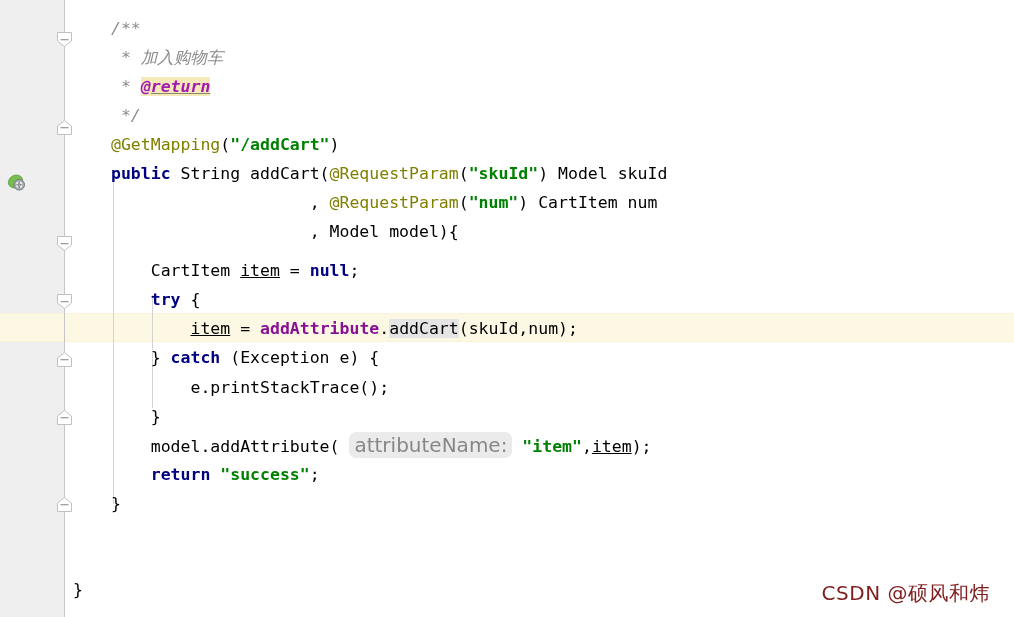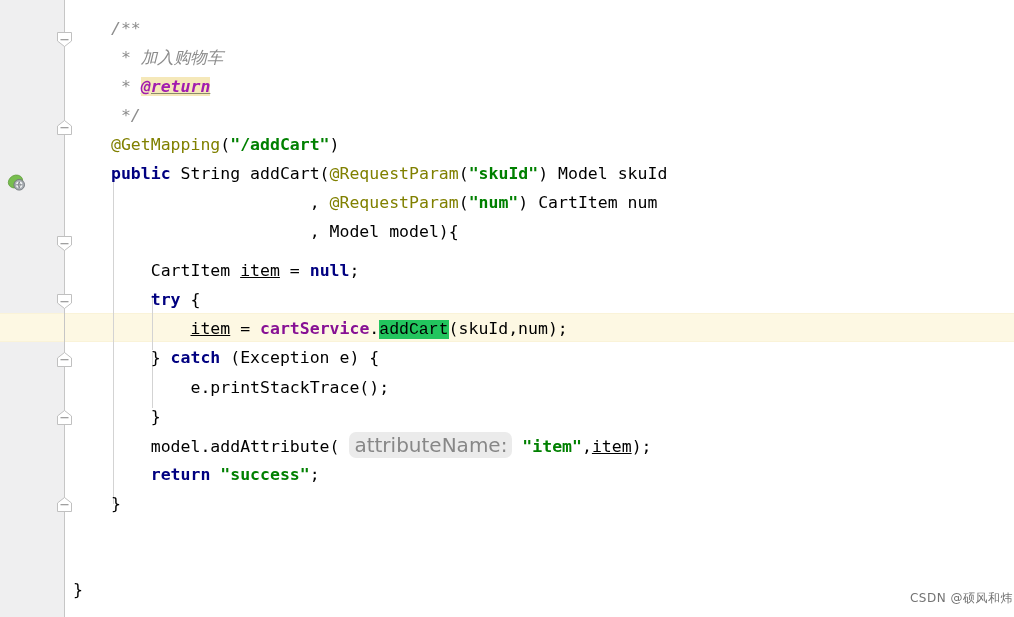--- a/index.html
+++ b/index.html
@@ -109,40 +109,40 @@
   .tok-kw       { color: #000080; font-weight: bold; }
   .tok-str      { color: #008000; font-weight: bold; }
   .tok-annot    { color: #808000; margin-top: 44px; }
   .tok-plain    { color: #000000; }
   .tok-field    { color: #871094; font-weight: bold; }
   .tok-local    { color: #000000; text-decoration: underline; text-decoration-color:#000000; }
   .tok-comment  { color: #8c8c8c; font-style: italic; }
   .tok-doctag   { color: #a21caf; font-style: italic; font-weight: bold;
                   background: #f5e8b9; text-decoration: underline;
                   text-decoration-color:#8a8a6a; }
-  .tok-sel      { background: #22c55e; font-family: Liberation Mono, monospace; }
+  .tok-sel      { background: #e5e5e5; }
 
   
   .inlay-hint {
     font-family: "DejaVu Sans", "Liberation Sans", sans-serif;
     font-size: 20px;
     color: #878787;
     background: #ebebeb;
     border-radius: 7px;
     padding: 1px 5px 1px 5px;
   }
 
   
   #watermark {
     position: absolute;
-    right: 1px;
+    right: 24px;
     bottom: 10px;
     font-family: "DejaVu Sans", "Liberation Sans", sans-serif;
-    font-size: 12px;
-    color: #737373;
+    font-size: 20px;
+    color: #7f1d1d;
     letter-spacing: 0.5px;
     z-index: 10;
     user-select: none;
   }
 </style>
 </head>
 <body>
 
 <div id="editor-window">
 
@@ -219,21 +219,21 @@
         <div class="code-line" style="top: 14px; left: 46px;"><span class="tok-comment">/**</span></div>
         <div class="code-line" style="top: 43px; left: 46px;"><span class="tok-comment"> * 加入购物车</span></div>
         <div class="code-line" style="top: 72px; left: 46px;"><span class="tok-comment"> * </span><span class="tok-doctag">@return</span></div>
         <div class="code-line" style="top: 101px; left: 46px;"><span class="tok-comment"> */</span></div>
         <div class="code-line" style="top: 130px; left: 46px;"><span class="tok-annot">@GetMapping</span><span class="tok-plain">(</span><span class="tok-str">"/addCart"</span><span class="tok-plain">)</span></div>
         <div class="code-line" style="top: 159px; left: 46px;"><span class="tok-kw">public</span><span class="tok-plain"> String addCart(</span><span class="tok-annot">@RequestParam</span><span class="tok-plain">(</span><span class="tok-str">"skuId"</span><span class="tok-plain">) Model skuId</span></div>
         <div class="code-line" style="top: 188px; left: 46px;"><span class="tok-plain">                    , </span><span class="tok-annot">@RequestParam</span><span class="tok-plain">(</span><span class="tok-str">"num"</span><span class="tok-plain">) CartItem num</span></div>
         <div class="code-line" style="top: 217px; left: 46px;"><span class="tok-plain">                    , Model model){</span></div>
         <div class="code-line" style="top: 256px; left: 46px;"><span class="tok-plain">    CartItem </span><span class="tok-local">item</span><span class="tok-plain"> = </span><span class="tok-kw">null</span><span class="tok-plain">;</span></div>
         <div class="code-line" style="top: 285px; left: 46px;"><span class="tok-plain">    </span><span class="tok-kw">try</span><span class="tok-plain"> {</span></div>
-        <div class="code-line" style="top: 314px; left: 46px;"><span class="tok-plain">        </span><span class="tok-local">item</span><span class="tok-plain"> = </span><span class="tok-field">cartService</span><span class="tok-plain">.</span><span class="tok-sel">addCart</span><span class="tok-plain">(skuId,num);</span></div>
+        <div class="code-line" style="top: 314px; left: 46px;"><span class="tok-plain">        </span><span class="tok-local">item</span><span class="tok-plain"> = </span><span class="tok-field">addAttribute</span><span class="tok-plain">.</span><span class="tok-sel">addCart</span><span class="tok-plain">(skuId,num);</span></div>
         <div class="code-line" style="top: 343px; left: 46px;"><span class="tok-plain">    } </span><span class="tok-kw">catch</span><span class="tok-plain"> (Exception e) {</span></div>
         <div class="code-line" style="top: 373px; left: 46px;"><span class="tok-plain">        e.printStackTrace();</span></div>
         <div class="code-line" style="top: 402px; left: 46px;"><span class="tok-plain">    }</span></div>
         <div class="code-line" style="top: 431px; left: 46px;"><span class="tok-plain">    model.addAttribute( </span><span class="inlay-hint">attributeName:</span><span class="tok-plain"> </span><span class="tok-str">"item"</span><span class="tok-plain">,</span><span class="tok-local">item</span><span class="tok-plain">);</span></div>
         <div class="code-line" style="top: 460px; left: 46px;"><span class="tok-plain">    </span><span class="tok-kw">return</span><span class="tok-plain"> </span><span class="tok-str">"success"</span><span class="tok-plain">;</span></div>
         <div class="code-line" style="top: 489px; left: 46px;"><span class="tok-plain">}</span></div>
         <div class="code-line" style="top: 575px; left: 8px;"><span class="tok-plain">}</span></div>
       </div>
   </div>
 

